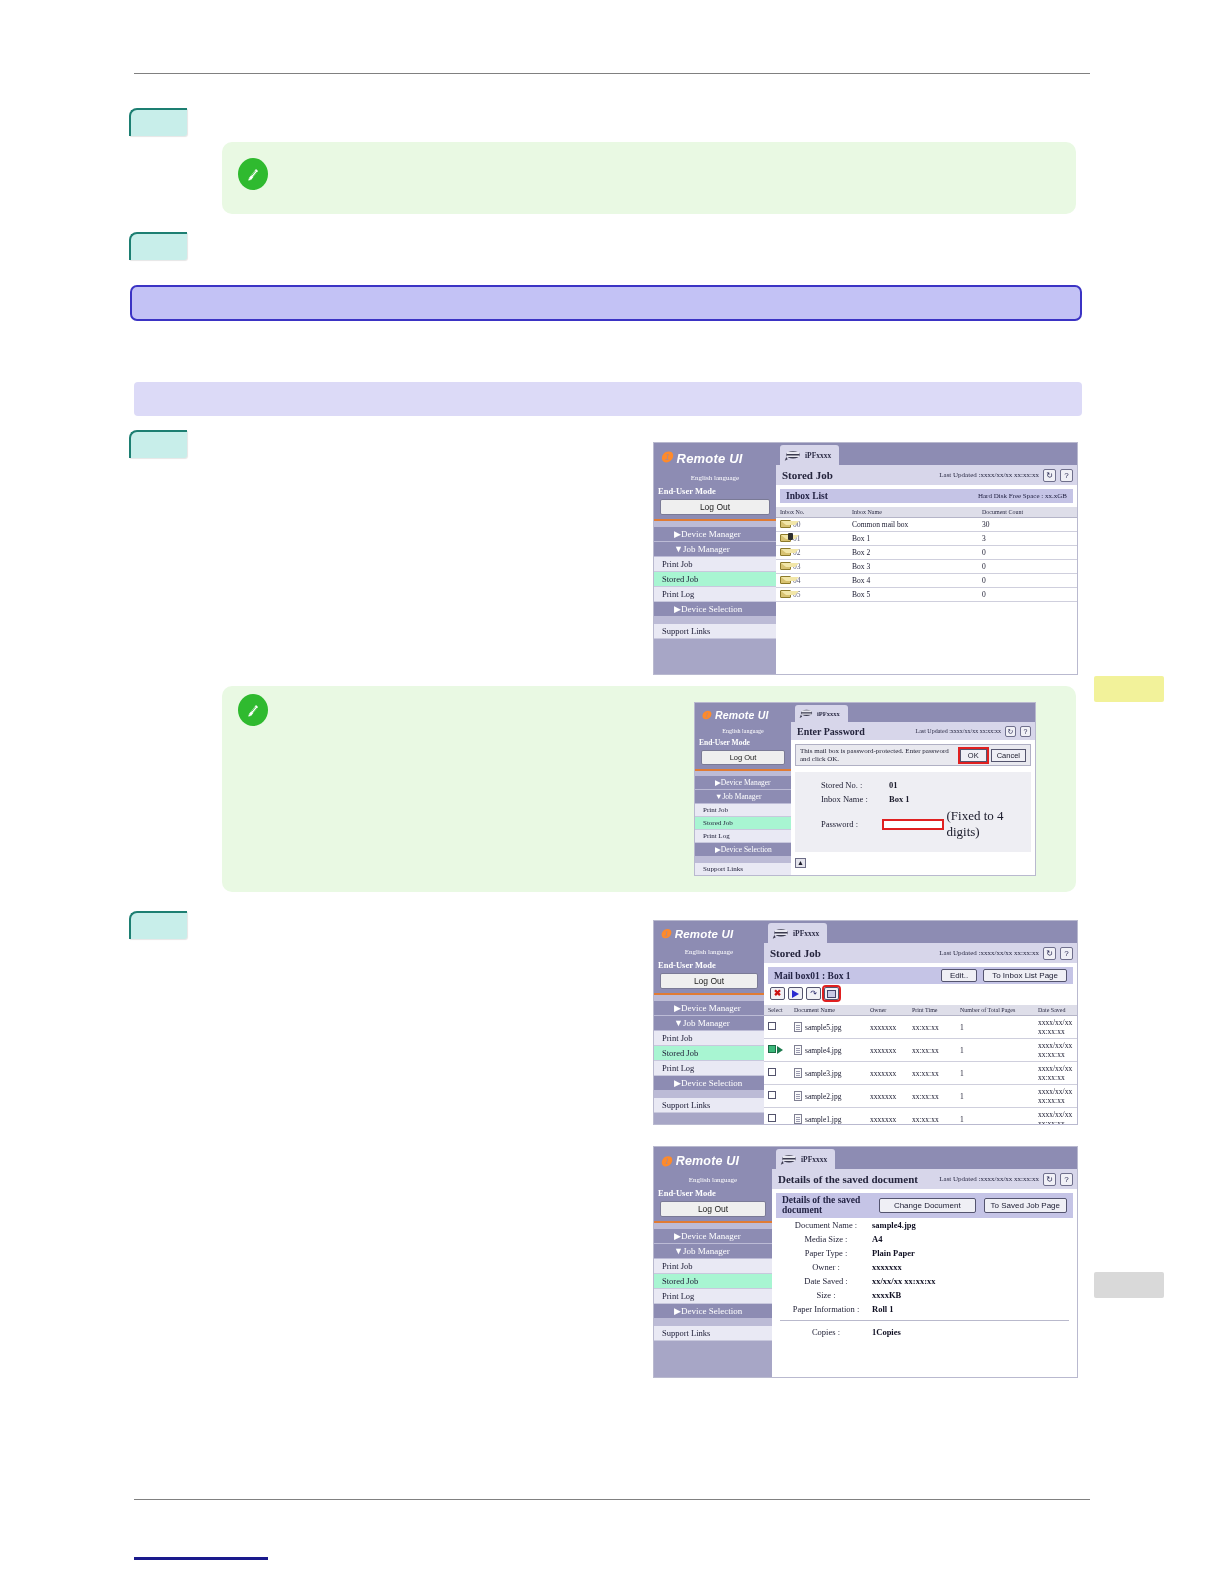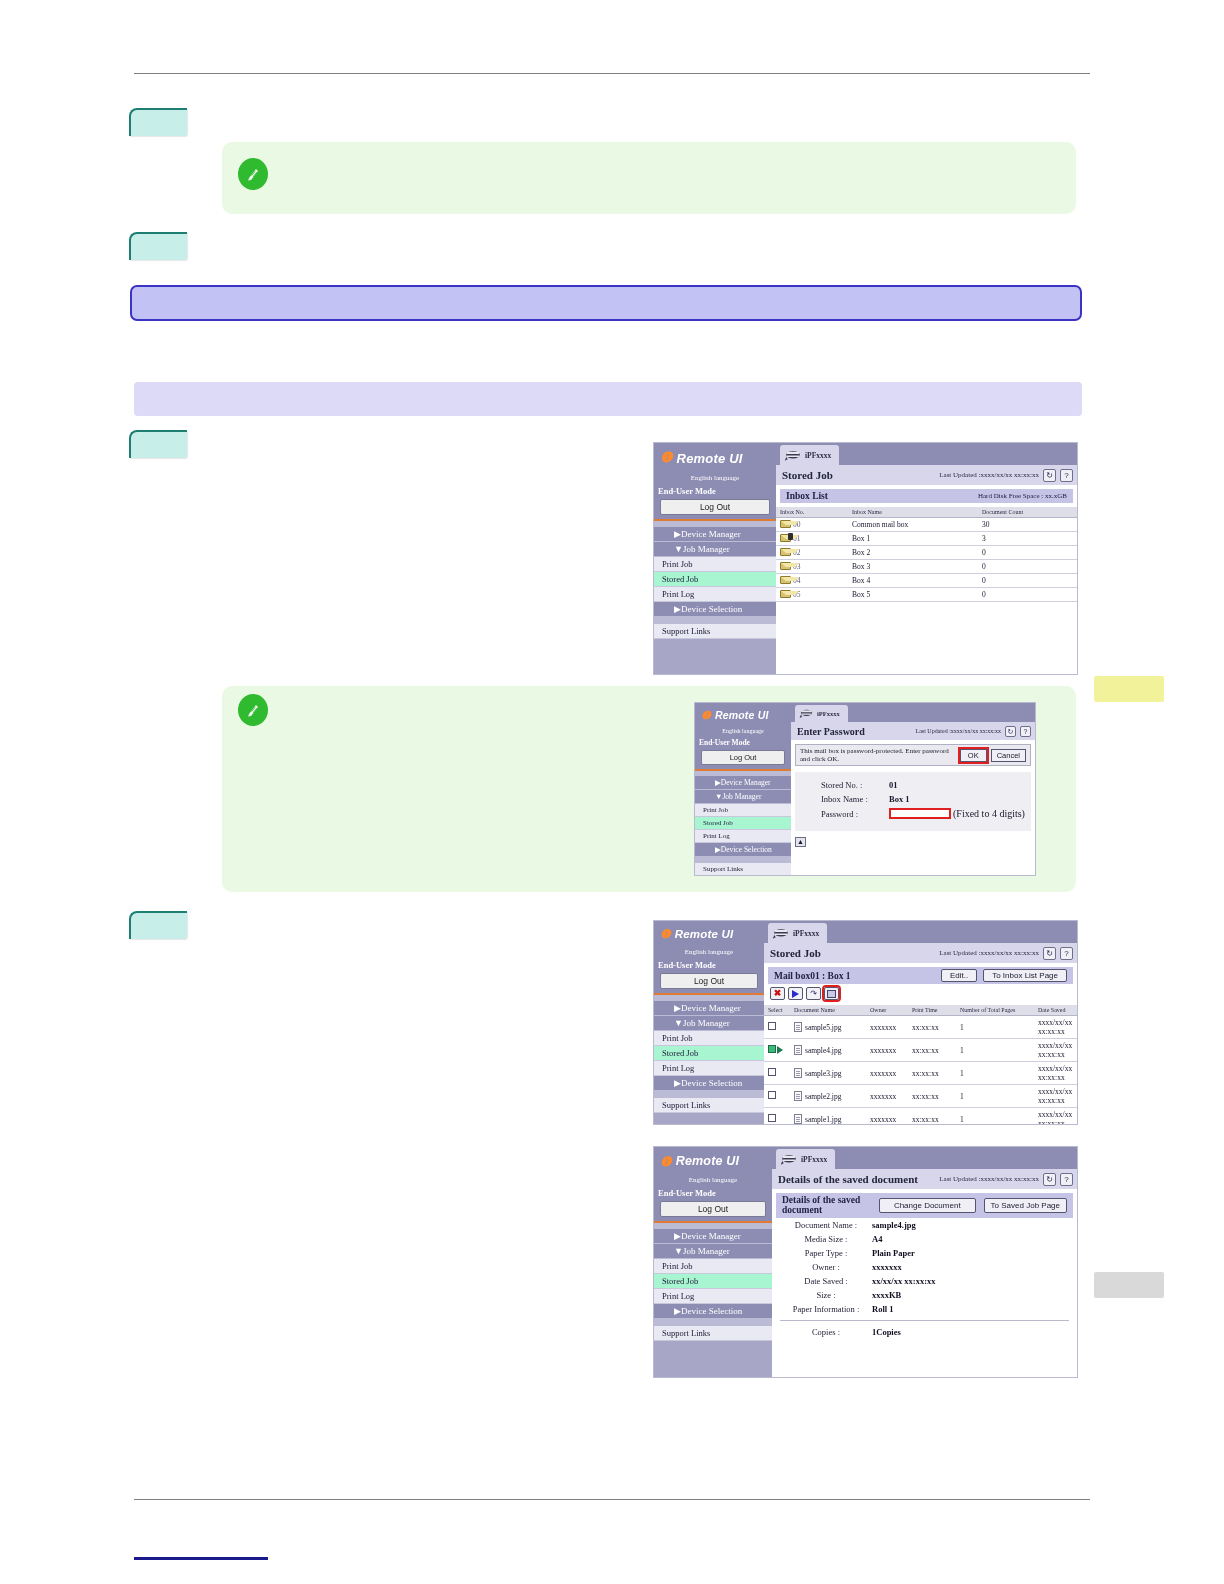--- a/index.html
+++ b/index.html
@@ -231,21 +231,21 @@
     background:#efeff5; border:1px solid #55556e; font-size:7.5px;
     padding:1px 5px; font-family:"Liberation Sans", sans-serif;
   }
   .pwd-panel { background:#eeeef3; margin:6px 4px 0 4px; padding:6px 0 10px 0; }
   .pwd-row { display:flex; font-size:8.5px; padding:2px 0 2px 26px; align-items:center; }
   .pwd-row .k { width:68px; color:#1b1b30; }
   .pwd-row .v { font-weight:bold; }
   .pwd-input {
     width:62px; height:11px; background:#ffffff; border:2px solid #e02020;
   }
-  .pwd-hint { font-size:10px; margin-left:2px; }
+  .pwd-hint { font-size:13px; margin-left:2px; }
   .pwd-foot { margin:6px 0 0 4px; }
   .scroll-up {
     width:11px; height:10px; background:#e4e4ec; border:1px solid #6c6c86;
     font-size:7px; text-align:center; line-height:9px;
   }
 </style>
 </head>
 <body>
 
 <div class="page-rule-top"></div>

